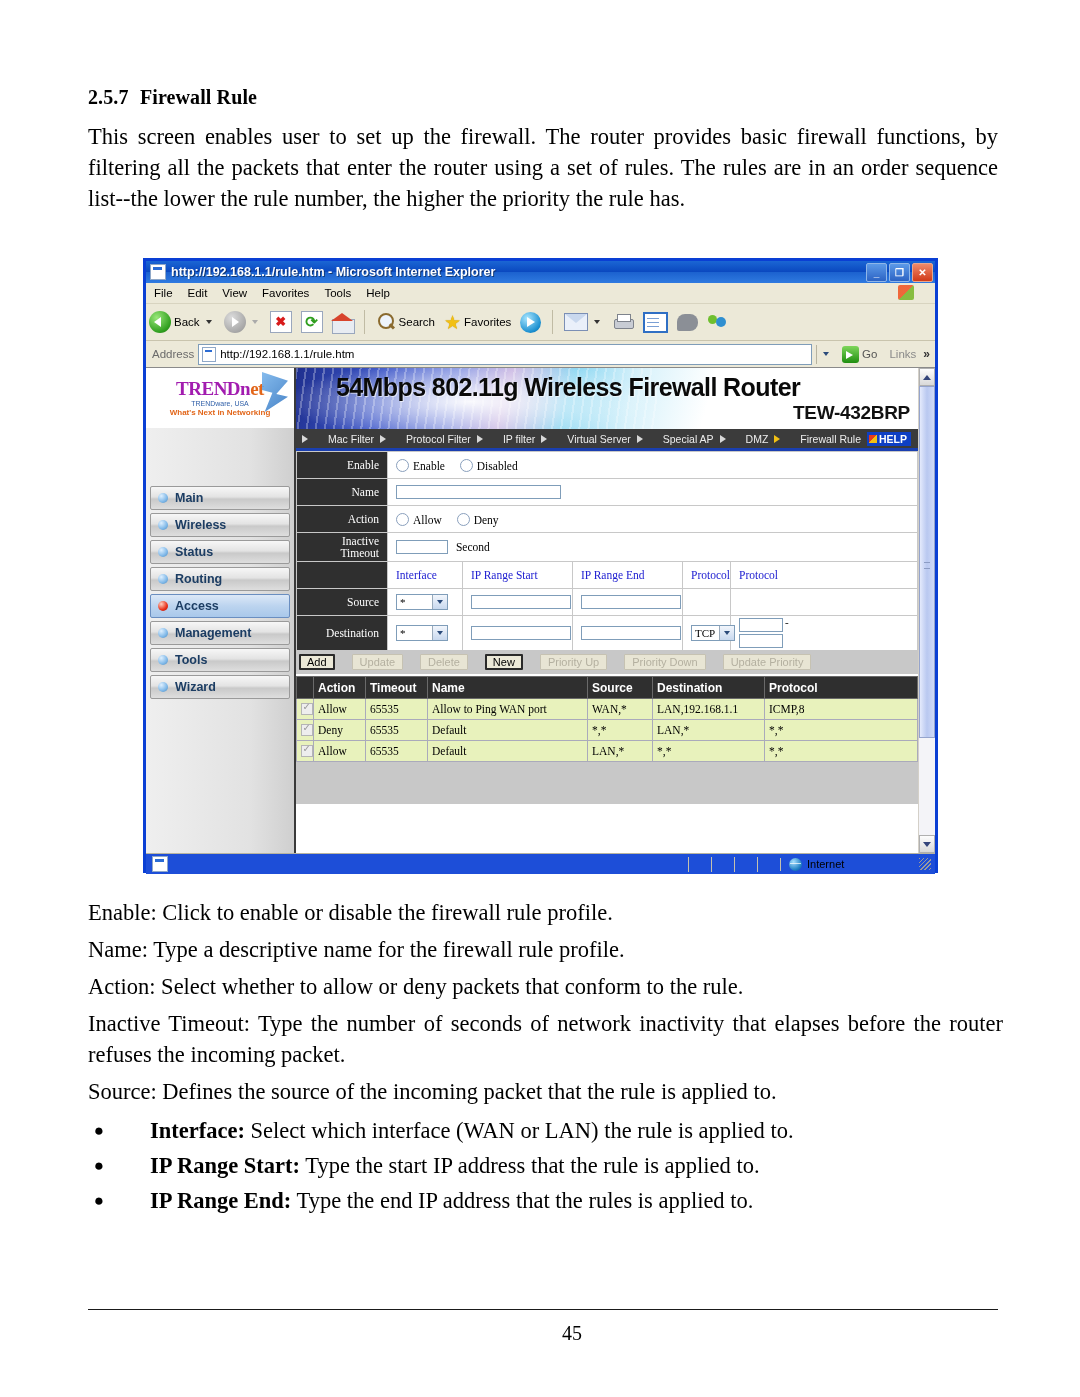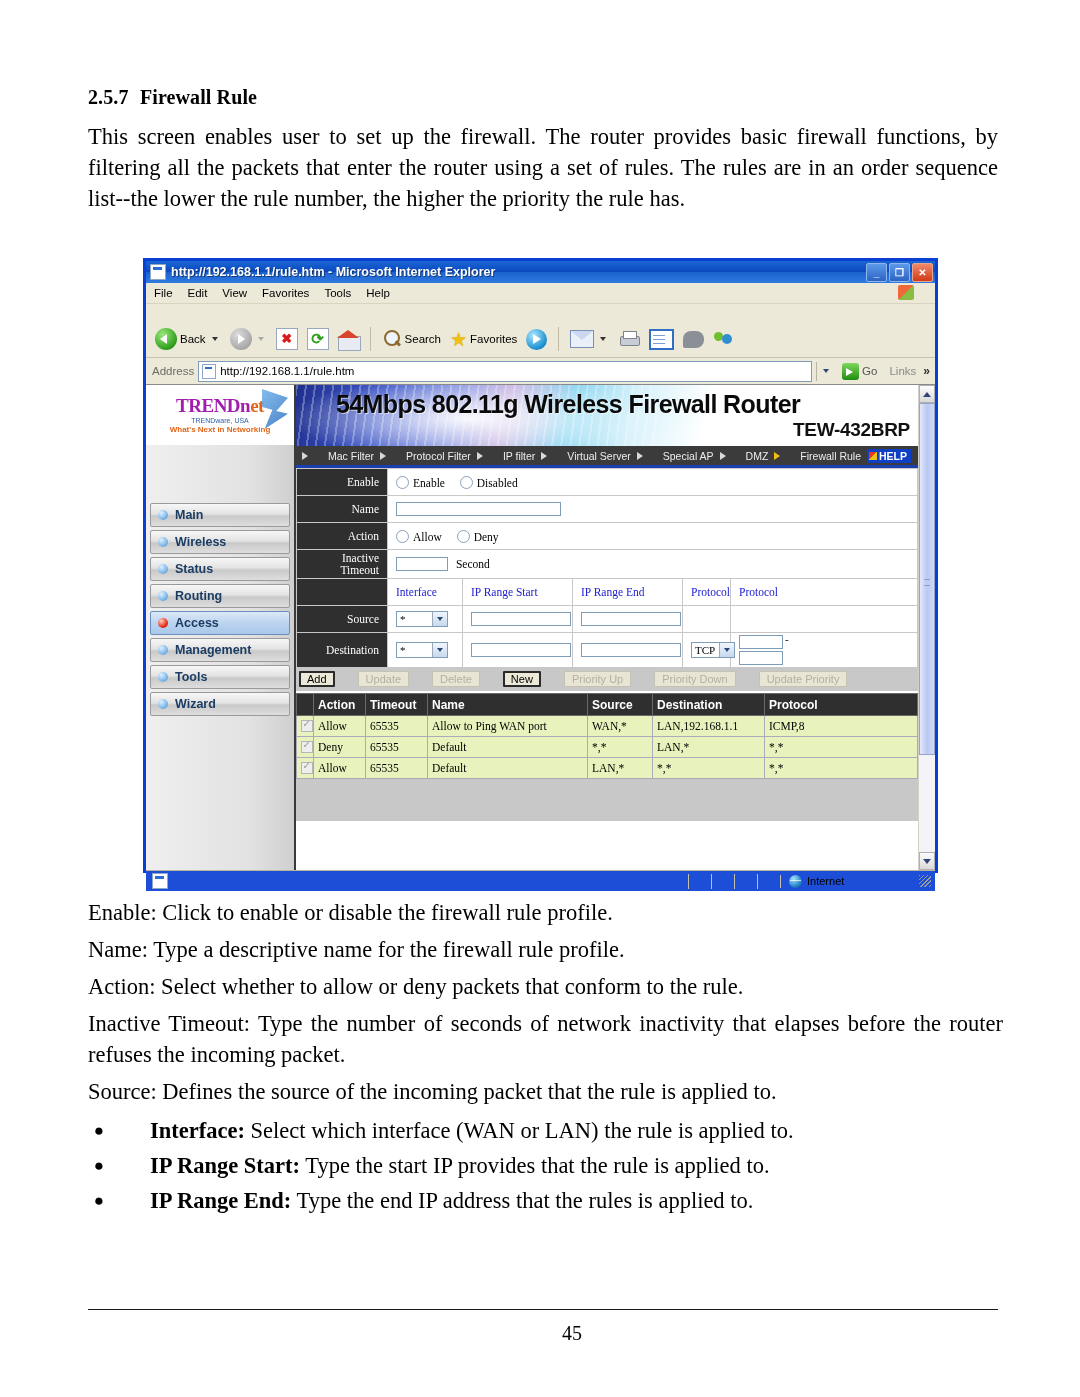--- a/index.html
+++ b/index.html
@@ -82,21 +82,21 @@
   .menubar span { font-size:11.5px; margin-right:15px; color:#000; }
   .winflag {
     position:absolute; right:6px; top:2px; width:16px; height:15px;
     background:
       linear-gradient(to bottom right,#f05a28 0 50%, #7cb82f 50% 100%);
     border-radius:2px; opacity:.9;
   }
 
   .toolbar {
     height:36px; background:#ece9d8; display:flex; align-items:center;
-    padding-left:6px; border-bottom:1px solid #c9c4ad; gap:3px;margin-top:17px;
+    border-bottom:1px solid #c9c4ad; gap:3px;
   }
   .tbtn { display:flex; align-items:center; gap:3px; padding:2px 3px; }
   .circ { width:22px; height:22px; border-radius:50%; display:block; }
   .circ.green { background:radial-gradient(circle at 35% 30%,#9ae87a,#2f9e1e 70%,#1d6b11); }
   .circ.gray  { background:radial-gradient(circle at 35% 30%,#dcdcdc,#a8a8a8 70%,#8a8a8a); }
   .arrow-w { position:relative; }
   .arrow-w:after{
     content:""; position:absolute; left:6px; top:6px;
     border-top:5px solid transparent; border-bottom:5px solid transparent;
   }
@@ -247,21 +247,21 @@
   .rlab { font-size:11.5px; margin-right:12px; }
   .selbox {
     display:inline-flex; align-items:center; justify-content:space-between;
     border:1px solid #7f9db9; background:#fff; height:16px; font-size:11px;
     font-family:"Liberation Serif",serif; padding-left:3px; box-sizing:border-box;
   }
   .selbox .sarrow { width:14px;height:14px;background:linear-gradient(to bottom,#f2f6fc,#c8d8ee);
     display:flex;align-items:center;justify-content:center; border-left:1px solid #9ab; }
   .selbox .sarrow i { width:0;height:0;border-left:3.5px solid transparent;border-right:3.5px solid transparent;border-top:4px solid #2a4a7a; display:block;}
 
-  .btnrow { background:#c8c8c8; padding:3px 3px 4px 3px; display:flex; gap:23px; align-items:center;}
+  .btnrow { background:#c8c8c8; padding:3px 3px 4px 3px; display:flex; gap:17px; align-items:center;}
   .btn {
     font-family:"Liberation Sans",sans-serif; font-size:11px;
     border:1px solid #8a8a8a; background:#ece9d8; padding:1px 7px;
     border-radius:1px; white-space:nowrap;
   }
   .btn.on { color:#000; border:2px solid #2a2a2a; background:#ece9d8; padding:0px 6px;}
   .btn.off { color:#b4b0a0; border-color:#c6c2b2; background:#e8e5d4; }
 
   
   .rules { width:100%; border-collapse:collapse; table-layout:fixed; margin-top:2px;}
@@ -692,21 +692,21 @@
     <p class="para nojust">Source: Defines the source of the incoming packet that the rule is applied to.</p>
 
     <div class="bullet-row">
       <span class="bullet-dot">●</span>
       <span class="bullet-gap"></span>
       <span class="bullet-txt"><b>Interface:</b><span> Select which interface (WAN or LAN) the rule is applied to.</span></span>
     </div>
     <div class="bullet-row">
       <span class="bullet-dot">●</span>
       <span class="bullet-gap"></span>
-      <span class="bullet-txt"><b>IP Range Start:</b><span> Type the start IP provides that the rule is applied to.</span></span>
+      <span class="bullet-txt"><b>IP Range Start:</b><span> Type the start IP address that the rule is applied to.</span></span>
     </div>
     <div class="bullet-row">
       <span class="bullet-dot">●</span>
       <span class="bullet-gap"></span>
       <span class="bullet-txt"><b>IP Range End:</b><span> Type the end IP address that the rules is applied to.</span></span>
     </div>
 
   </div>
 
   <div class="footer-rule"></div>

